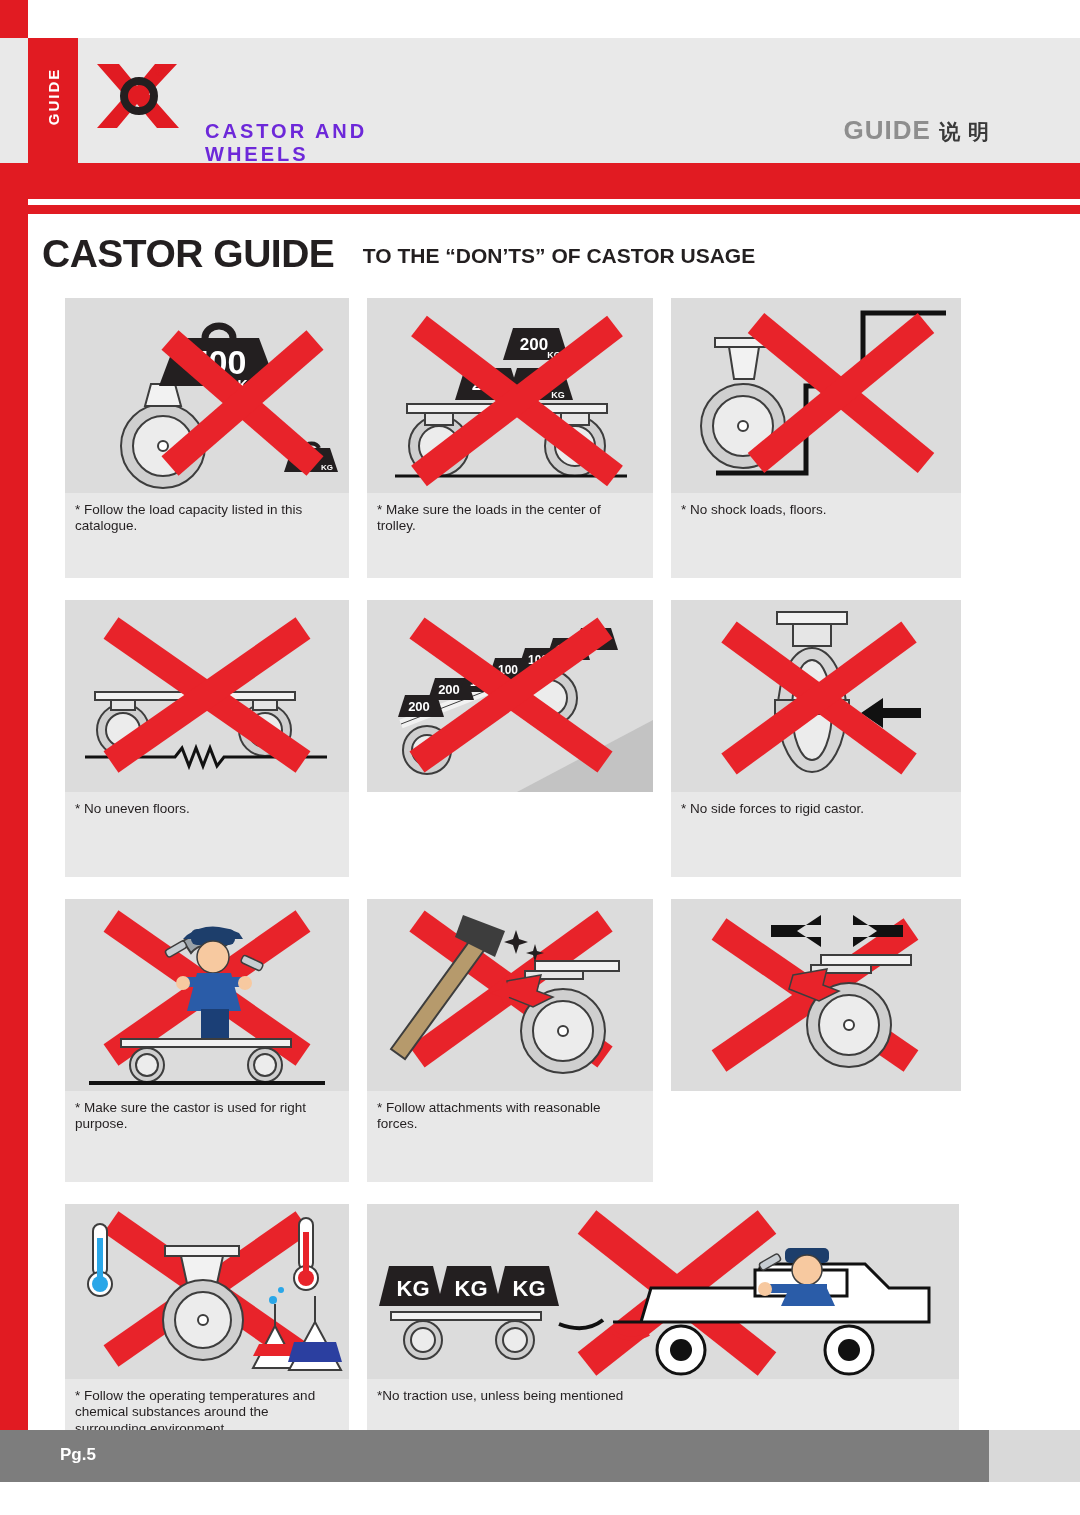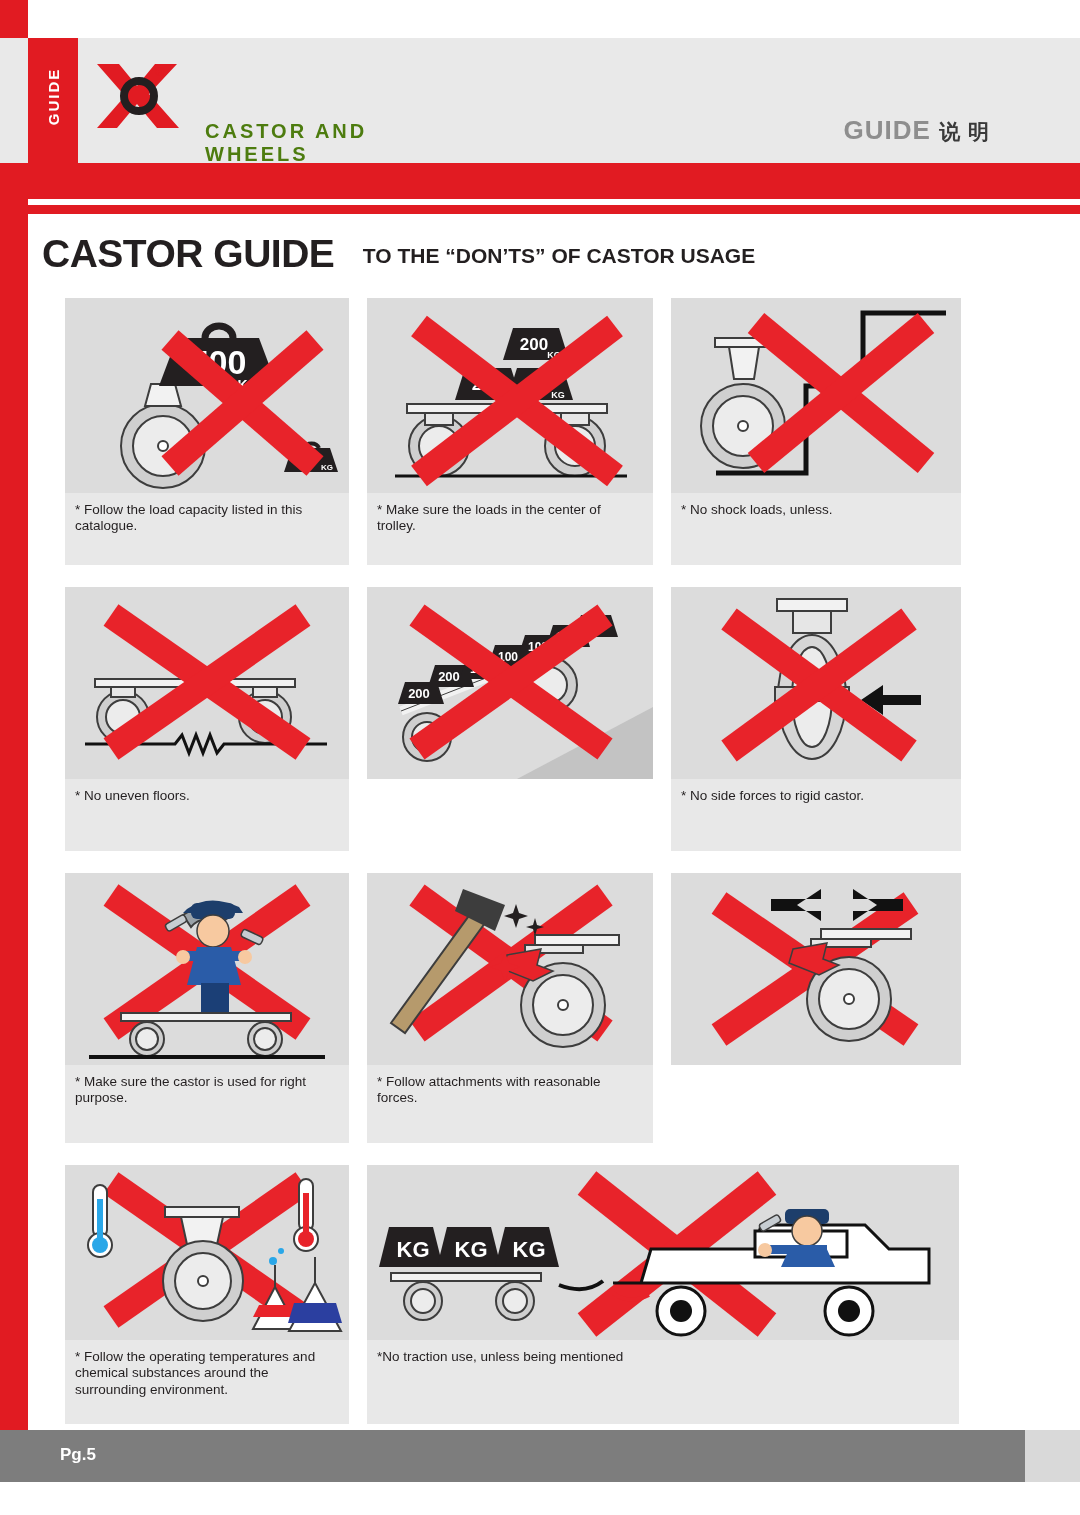--- a/index.html
+++ b/index.html
@@ -33,21 +33,21 @@
     position:absolute;left:95px;top:58px;width:360px;height:92px;
   }
   .logo-x{position:absolute;left:0;top:2px;width:86px;height:72px;}
   .logo-word{
     position:absolute;left:88px;top:2px;
     font-size:56px;font-weight:bold;letter-spacing:-1px;color:#231f20;
     font-family:"Liberation Sans", sans-serif;
   }
   .logo-sub{
     position:absolute;left:110px;top:62px;
-    font-size:20px;letter-spacing:3px;color:#4d7c0f;font-weight:bold;
+    font-size:20px;letter-spacing:3px;color:#6d28d9;font-weight:bold;
   }
   .logo-reg{
     position:absolute;left:60px;top:6px;font-size:13px;color:#e11b22;font-weight:bold;
   }
   .header-right{
     position:absolute;right:90px;top:115px;
     font-size:26px;font-weight:bold;color:#8e8e8e;letter-spacing:1px;text-align:center;
   }
   .header-right .cn{color:#3a3a3a;font-size:21px;}
   .redbar1{position:absolute;left:0;top:163px;width:1080px;height:36px;background:#e11b22;}
@@ -58,28 +58,28 @@
   .title-main{font-size:39px;font-weight:bold;color:#231f20;letter-spacing:-0.5px;display:inline-block;}
   .title-sub{font-size:21px;font-weight:bold;color:#231f20;display:inline-block;margin-left:24px;position:relative;top:-4px;}
 
   
   .grid{position:absolute;left:65px;top:298px;width:900px;}
   .row{display:flex;gap:18px;margin-bottom:22px;}
   .card{position:relative;}
   .card .pic{background:#dcdcdc;position:relative;overflow:hidden;}
   .card .cap{
     background:#e8e8e8;color:#231f20;font-size:13.5px;line-height:1.22;
-    padding:9px 10px 13px 10px;
+    padding:9px 10px 26px 10px;
   }
   .w1{width:284px;}
   .w2{width:286px;}
   .w3{width:290px;}
   .wide{width:592px;}
   .footer{
-    position:absolute;left:0;top:1430px;width:989px;height:52px;background:#7d7d7d;padding-left:36px;
+    position:absolute;left:0;top:1430px;width:989px;height:52px;background:#7d7d7d;
   }
   .footer .pg{
     position:absolute;left:60px;top:15px;color:#fff;font-weight:bold;font-size:17px;
   }
   .footer-white{position:absolute;left:0;top:1482px;width:1080px;height:33px;background:#fff;}
 </style>
 </head>
 <body>
 
 <div class="spine"></div>
@@ -184,21 +184,21 @@
             <circle cx="72" cy="128" r="5" fill="#fff"></circle>
             <rect x="44" y="40" width="58" height="9" fill="#f2f2f2"></rect>
             <path d="M58 49 h30 l-5 32 h-20 z" fill="#f2f2f2"></path>
           </g>
           <g stroke="#e8232a" stroke-width="26">
             <line x1="85" y1="25" x2="255" y2="165"></line>
             <line x1="255" y1="25" x2="85" y2="165"></line>
           </g>
         </svg>
       </div>
-      <div class="cap" style="height:50px">* No shock loads, unless.</div>
+      <div class="cap" style="height:50px">* No shock loads, floors.</div>
     </div>
   </div>
 
   <div class="row">
 
     <div class="card w1">
       <div class="pic" style="height:192px">
         <svg viewBox="0 0 284 192" width="284" height="192">
           <g stroke="#3d3d3d" stroke-width="2">
             <circle cx="58" cy="130" r="26" fill="#cfcfcf"></circle>

